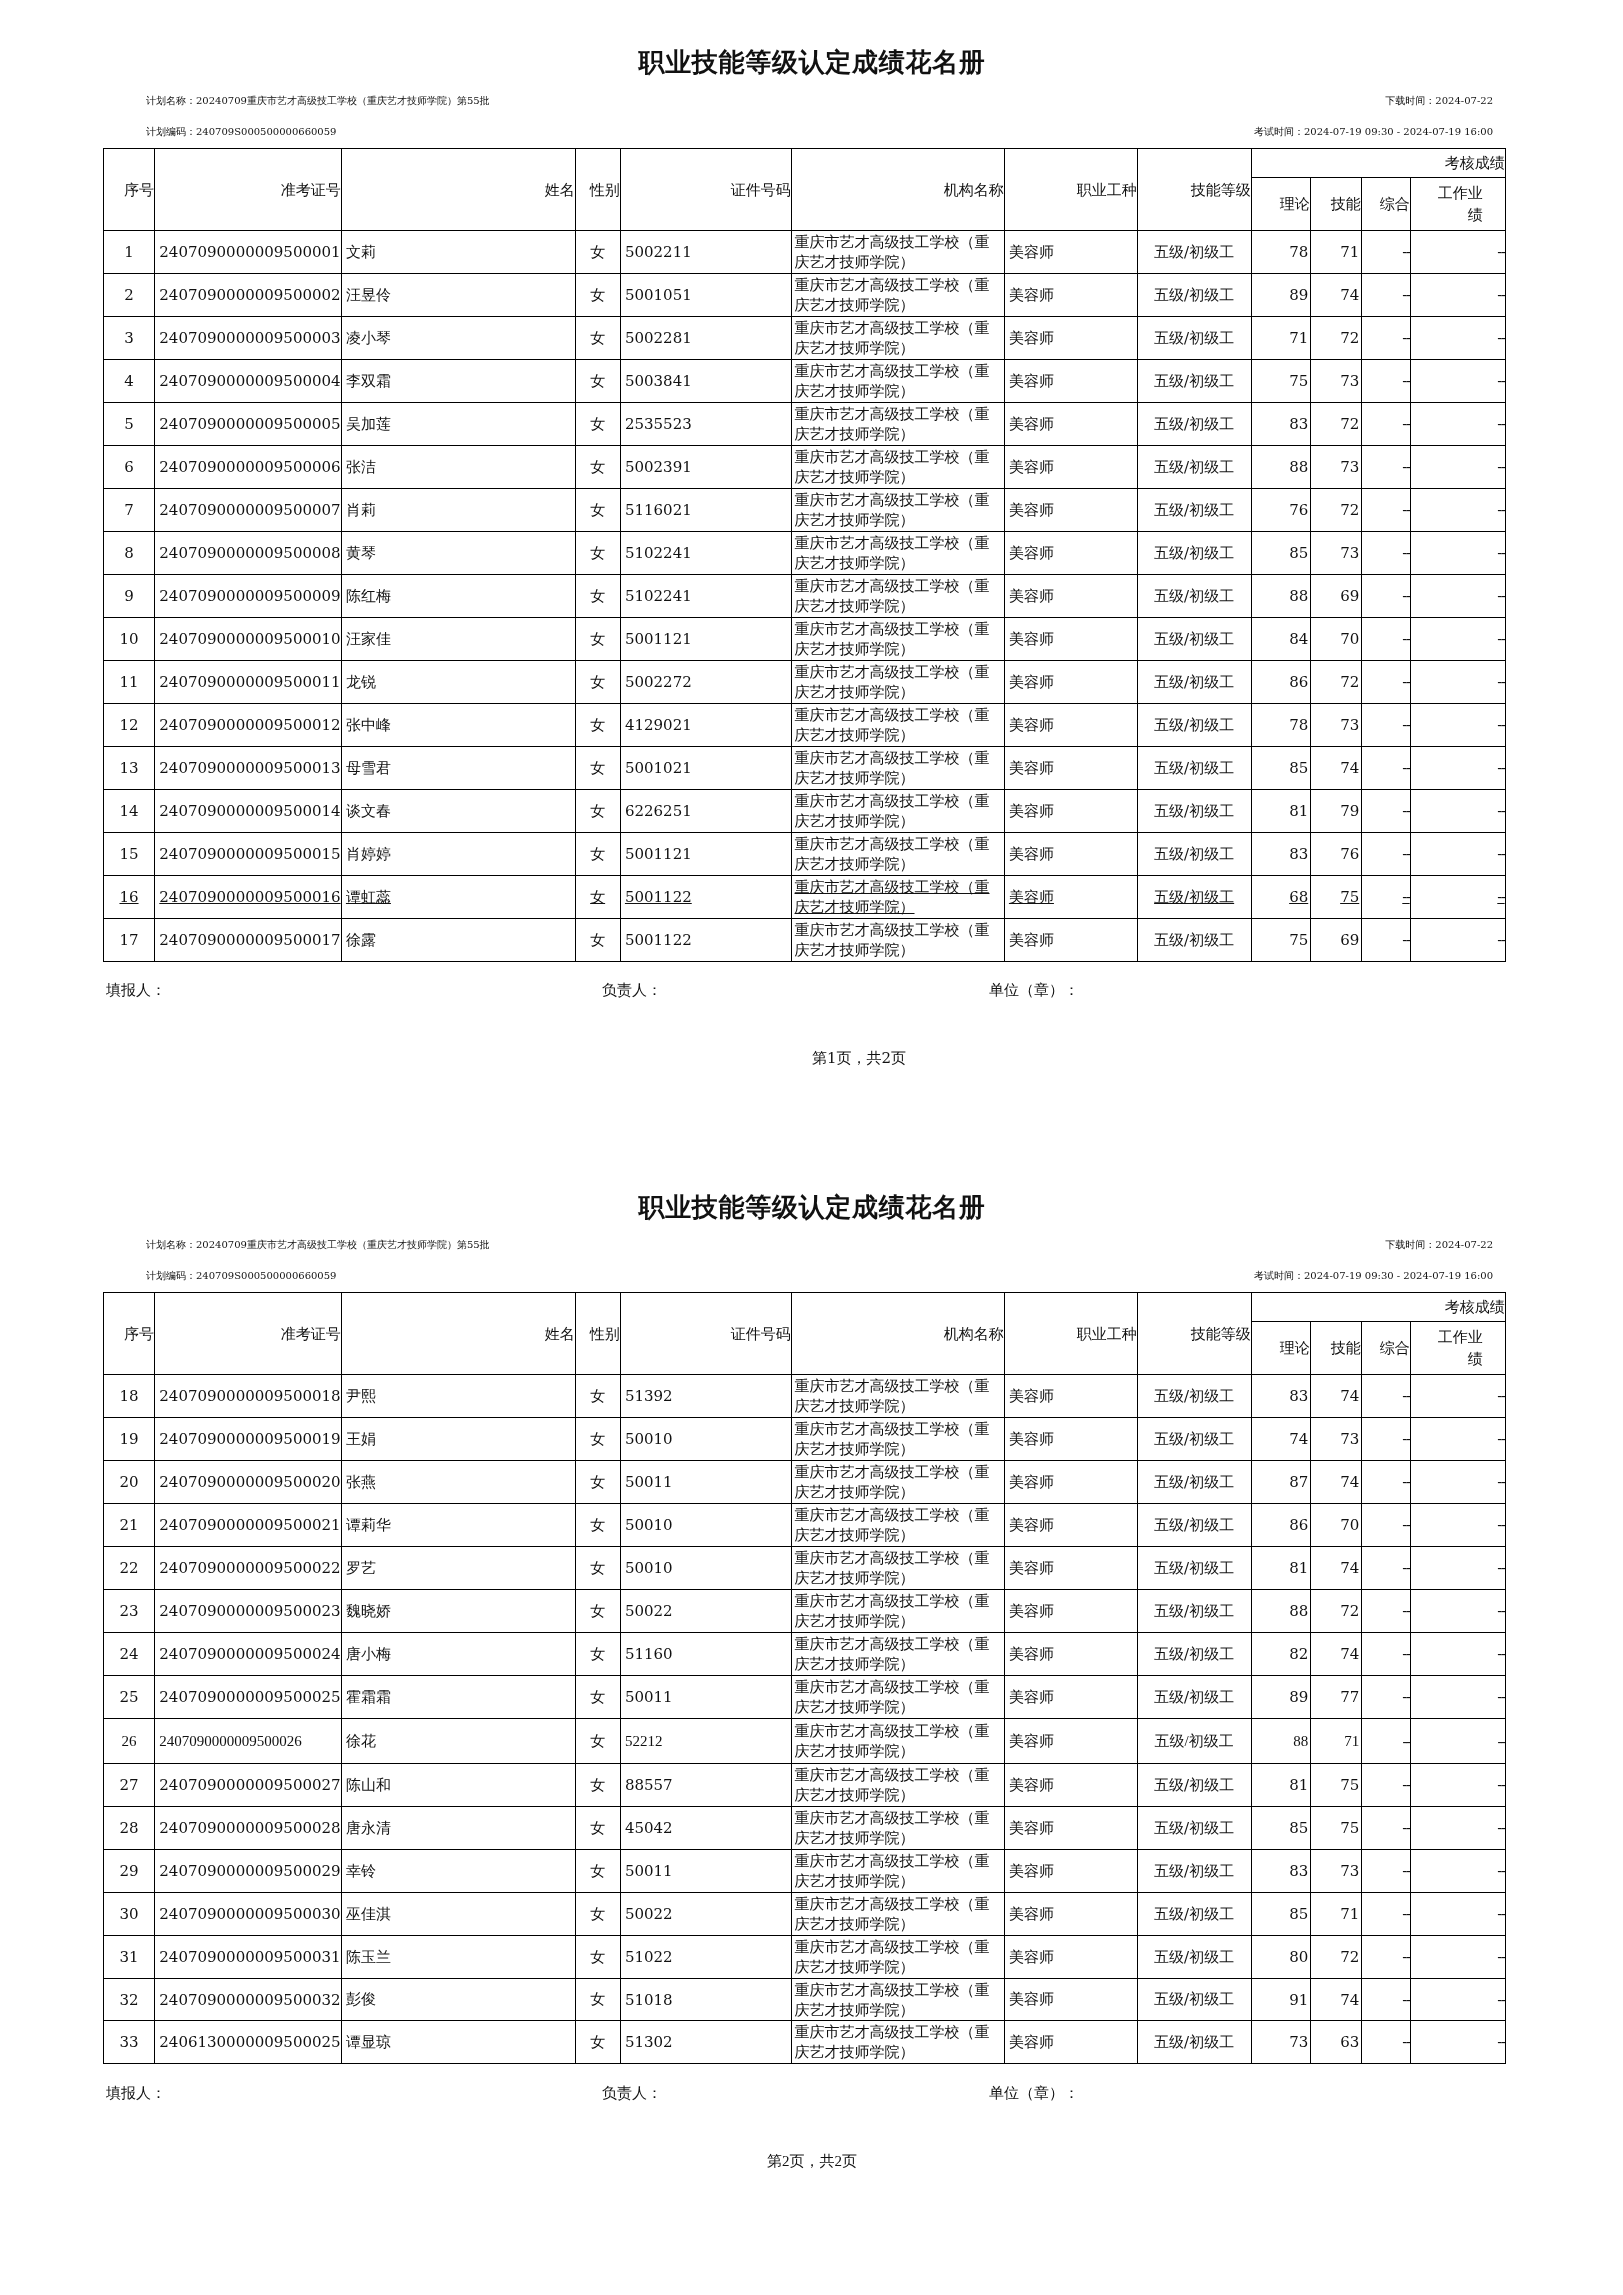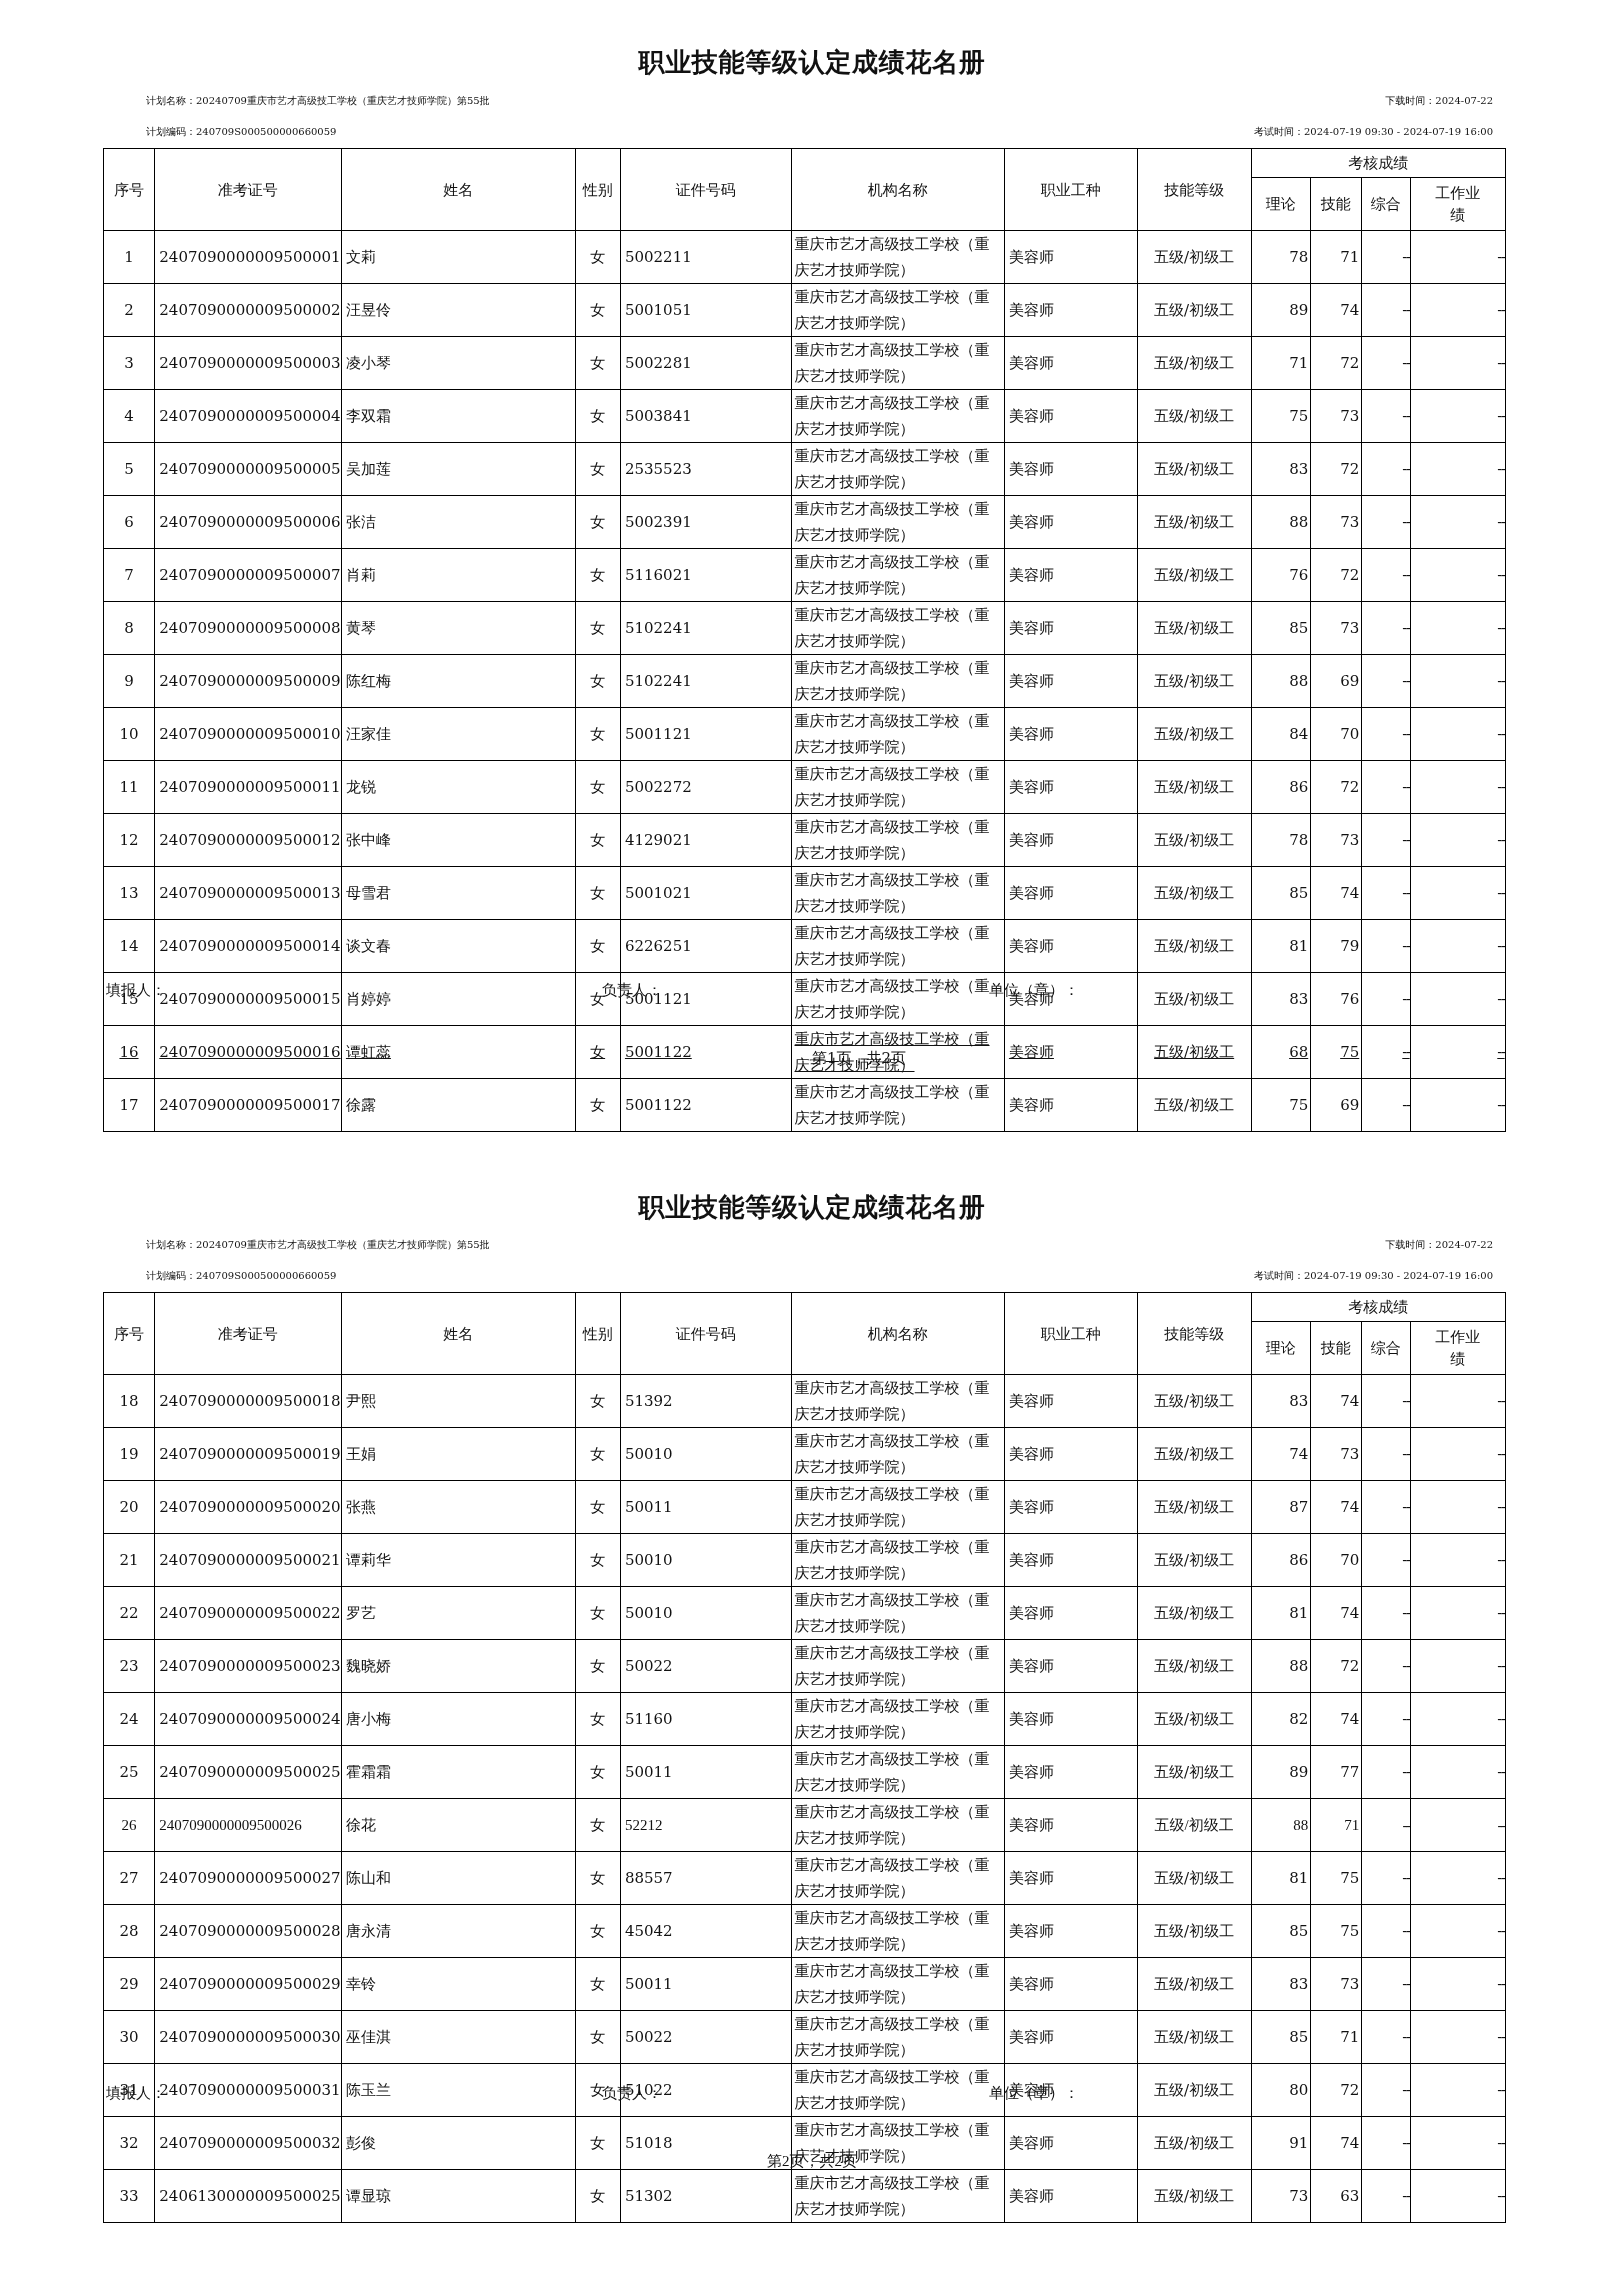--- a/index.html
+++ b/index.html
@@ -3,26 +3,26 @@
 <meta charset="utf-8">
 <style>
   html, body { margin:0; padding:0; background:#ffffff; }
   body { width:1624px; height:2295px; position:relative; font-family:"DejaVu Serif","Liberation Serif",serif; color:#111; overflow:hidden; }
   .page { position:absolute; left:0; width:1624px; }
   .title { position:absolute; left:0; width:1624px; text-align:center; font-family:"DejaVu Sans","Liberation Sans",sans-serif; font-weight:bold; font-size:26px; letter-spacing:0.7px; }
   .meta { position:absolute; font-size:10px; white-space:nowrap;margin-left:40px; }
   .meta.right { text-align:right; }
   table.grid { position:absolute; left:103px; border-collapse:collapse; table-layout:fixed; font-size:15px; }
   table.grid td, table.grid th { border:1.4px solid #000; padding:0; font-weight:normal; overflow:hidden; white-space:nowrap; }
-  table.grid th { text-align:center; vertical-align:middle; line-height:22px; }
+  table.grid th { text-align:right; vertical-align:middle; line-height:22px; }
   table.grid td { height:41px; }
   .c { text-align:center; }
   .l { text-align:left; padding-left:4.3px !important; }
   .r { text-align:right; padding-right:1.4px !important; }
-  .org { white-space:normal !important; line-height:26px; font-size:15px; text-align:left; padding-left:2.9px !important; }
+  .org { white-space:normal !important; line-height:20px; font-size:15px; text-align:left; padding-left:2.9px !important; }
   .dash { text-align:right; padding-right:0 !important; letter-spacing:-1.4px; }
   .footer-label { position:absolute; font-size:15px; white-space:nowrap; }
   .pageno { position:absolute; left:0; width:1624px; text-align:center; font-size:15px; }
 </style>
 </head>
 <body>
 
 <div class="page" style="top:0;">
   <div class="title" style="top:45px;">职业技能等级认定成绩花名册</div>
   <div class="meta" style="left:106px; top:94px;"><span>计划名称：</span><span>20240709重庆市艺才高级技工学校（重庆艺才技师学院）第55批</span></div>

